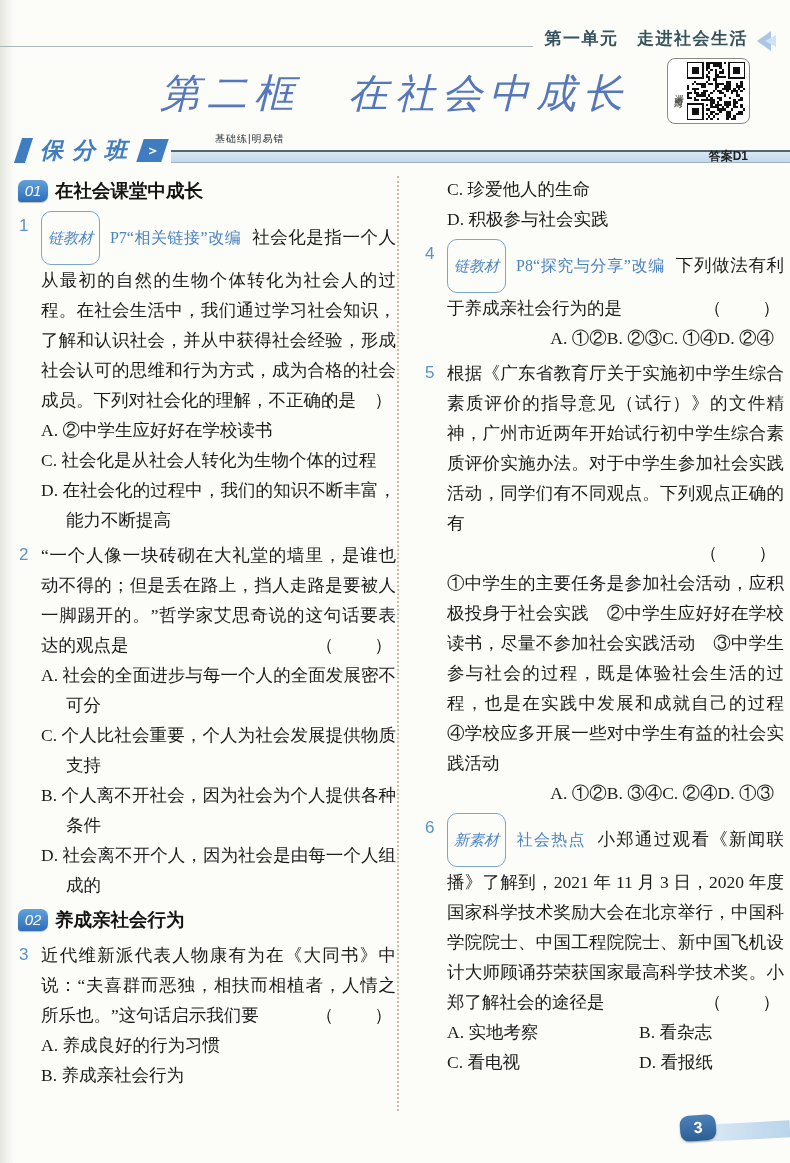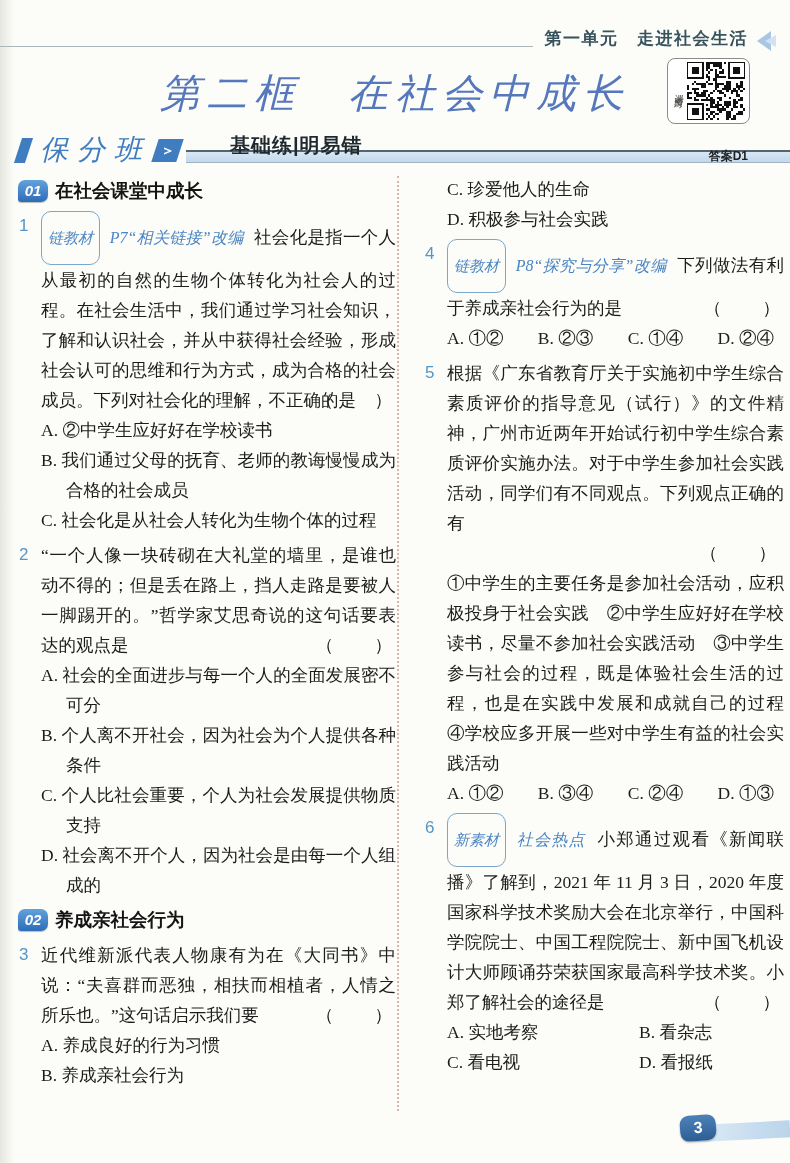--- a/index.html
+++ b/index.html
@@ -34,66 +34,66 @@
     letter-spacing:2px; line-height:11px;
     font-family:"Liberation Serif","DejaVu Serif",serif; font-style:italic; }
   .qr-code { display:block; }
 
   
   .banner { position:absolute; top:131px; left:18px; right:0; height:38px;
     display:flex; align-items:center;
     font-family:"Liberation Sans","DejaVu Sans",sans-serif; }
   .brand-bar { width:11px; height:25px; background:#3f7dc0;
     transform:skewX(-18deg); }
-  .brand-name { font-size:28px; font-weight:normal; font-style:italic;
+  .brand-name { font-size:23px; font-weight:bold; font-style:italic;
     color:#3f7dc0; letter-spacing:9px; margin:0 4px 0 11px; white-space:nowrap; }
   .brand-chev { width:25px; height:23px; background:#3f7dc0;
     transform:skewX(-18deg); display:flex; align-items:center; justify-content:center; }
   .brand-chev i { font-style:normal; color:#fff; font-weight:bold; font-size:14px;
     transform:skewX(18deg); }
   .band-wrap { flex:1; position:relative; height:38px; margin-left:6px; }
   .band { position:absolute; left:0; right:0; top:19px; height:13px;
     background:linear-gradient(180deg,#d8e8f5,#c2d8ec);
     border-top:2px solid #55646e; border-bottom:1px solid #9fb2bf; }
-  .banner-subtitle { position:absolute; left:44px; top:1px; font-size:20px;
-    font-weight:bold; color:#1e2a30; letter-spacing:1px; }
+  .banner-subtitle { position:absolute; left:44px; top:1px; font-size:10px;
+    font-weight:normal; color:#1e2a30; letter-spacing:1px; }
   .answer-ref { position:absolute; right:42px; top:19px; font-size:12px;
     line-height:13px; font-weight:bold; color:#222; }
 
   
   .columns { position:absolute; top:174px; left:18px; right:6px;
     display:flex; gap:28px; font-size:17.5px; line-height:30px; }
   .col-left  { width:378px; }
   .col-right { flex:1; }
   .col-divider { position:absolute; top:176px; left:397px; height:935px;
     border-left:2px dotted #ddb4ac; }
 
   .sec-header { display:flex; align-items:center; gap:7px; margin:2px 0 5px 0;
     font-family:"Liberation Sans","DejaVu Sans",sans-serif; }
   .sec-badge { display:inline-block; min-width:30px; text-align:center;
     background:linear-gradient(180deg,#62a2dc,#2e6cb8); color:#fff;
-    font-size:15px; font-weight:bold; font-style:italic; line-height:22px;
+    font-size:15px; font-weight:normal; font-style:italic; line-height:22px;
     padding:0 4px; border-radius:7px 7px 7px 3px;
     box-shadow:0 1px 1px rgba(0,0,0,.25); }
   .sec-title { font-size:18.5px; font-weight:bold; color:#141414; }
 
   .question { position:relative; padding-left:23px; margin-bottom:5px; }
   .qnum { position:absolute; left:1px; top:0;
     font-family:"Liberation Sans","DejaVu Sans",sans-serif;
     font-size:17px; color:#5695c6; }
   .stem { position:relative; text-align:justify; }
   .bracket { position:absolute; right:2px; bottom:0; letter-spacing:2px; }
   .bracket-line { text-align:right; padding-right:6px; letter-spacing:2px; }
   .tag-pill { display:inline-block; border:1px solid #7aa7cb; border-radius:10px;
     padding:16px 6px; margin-right:5px; font-size:15px; line-height:20px;
     font-style:italic; color:#4a84c2; }
-  .tag-note { font-style:italic; color:#4a84c2; font-size:16px; margin-right:6px; }
+  .tag-note { color:#4a84c2; font-size:16px; margin-right:6px; }
   .opt { padding-left:25px; text-indent:-25px; text-align:justify; }
   .items { text-align:justify; }
-  .answer-row { display:flex; justify-content:space-between; padding-right:10px; }
+  .answer-row { display:flex; justify-content:flex-end; padding-right:10px; }
   .opt-grid { display:grid; grid-template-columns:57% 43%; }
 
   
   .page-foot { position:absolute; right:0; top:1114px; width:118px; height:36px; }
   .ribbon { position:absolute; right:0; top:9px; width:104px; height:17px;
     background:linear-gradient(90deg,#e2eef8,#b9d4ea);
     border-radius:12px 0 0 12px; transform:rotate(-3deg); }
   .pnum { position:absolute; left:8px; top:1px; width:36px; height:26px;
     background:linear-gradient(180deg,#4c82b8,#2d5e94); border-radius:9px;
     color:#fff; text-align:center; line-height:26px; font-weight:bold;
@@ -352,33 +352,33 @@
 
     <div class="question">
       <span class="qnum">1</span>
       <p class="stem">
         <span class="tag-pill">链教材</span>
         <span class="tag-note">P7“相关链接”改编</span>
         <span>社会化是指一个人从最初的自然的生物个体转化为社会人的过程。在社会生活中，我们通过学习社会知识，了解和认识社会，并从中获得社会经验，形成社会认可的思维和行为方式，成为合格的社会成员。下列对社会化的理解，不正确的是</span>
         <span class="bracket">（　　）</span>
       </p>
       <p class="opt">A. ②中学生应好好在学校读书</p>
-      <p class="opt">B. 我们通过父母的抚育、老师的教诲慢慢成为合格的社会成员</p>
       <p class="opt">C. 社会化是从社会人转化为生物个体的过程</p>
+      <p class="opt">D. 在社会化的过程中，我们的知识不断丰富，能力不断提高</p>
     </div>
 
     <div class="question">
       <span class="qnum">2</span>
       <p class="stem">
         <span>“一个人像一块砖砌在大礼堂的墙里，是谁也动不得的；但是丢在路上，挡人走路是要被人一脚踢开的。”哲学家艾思奇说的这句话要表达的观点是</span>
         <span class="bracket">（　　）</span>
       </p>
       <p class="opt">A. 社会的全面进步与每一个人的全面发展密不可分</p>
+      <p class="opt">C. 个人比社会重要，个人为社会发展提供物质支持</p>
       <p class="opt">B. 个人离不开社会，因为社会为个人提供各种条件</p>
-      <p class="opt">C. 个人比社会重要，个人为社会发展提供物质支持</p>
       <p class="opt">D. 社会离不开个人，因为社会是由每一个人组成的</p>
     </div>
 
     <div class="sec-header">
       <span class="sec-badge">02</span>
       <span class="sec-title">养成亲社会行为</span>
     </div>
 
     <div class="question">
       <span class="qnum">3</span>

